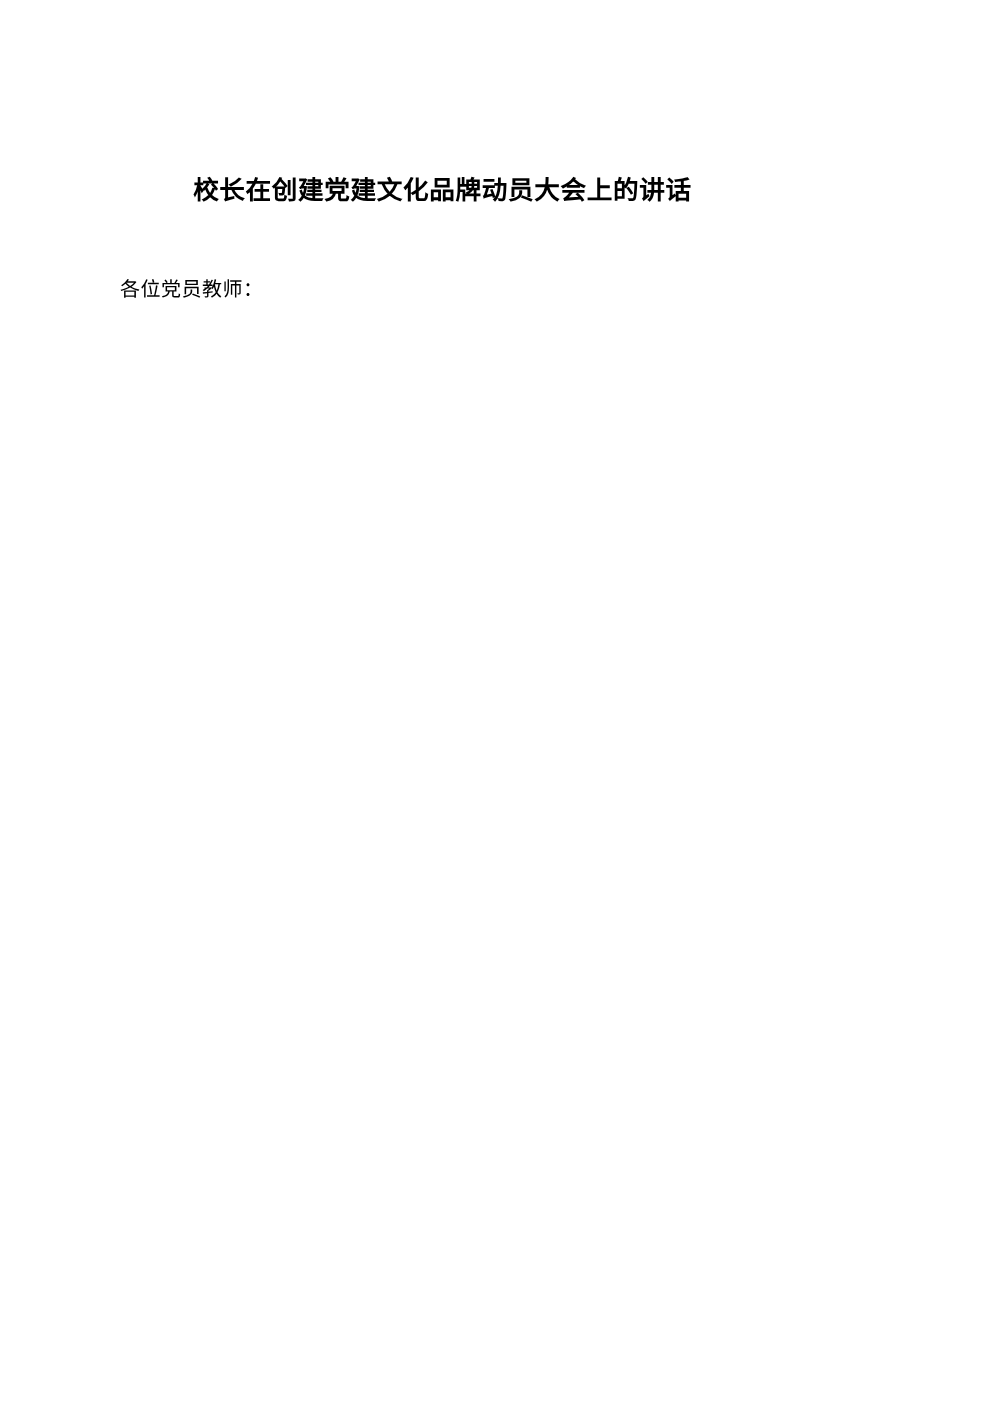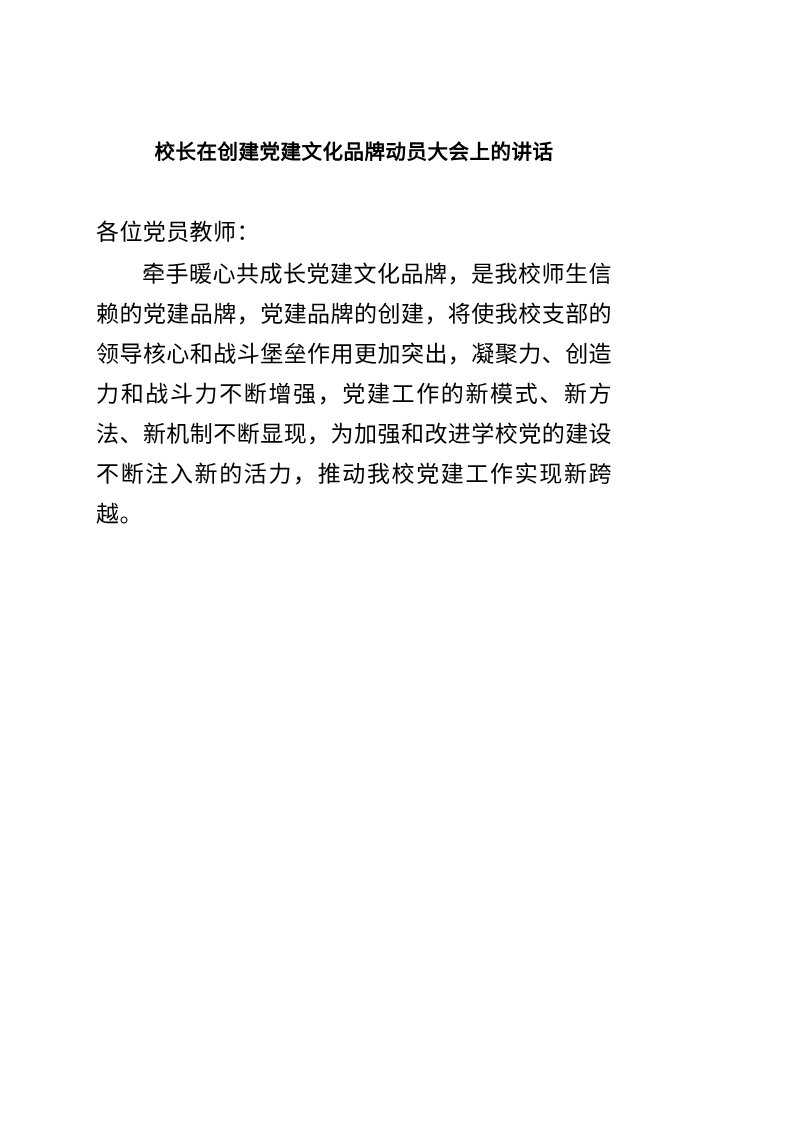--- a/index.html
+++ b/index.html
@@ -25,21 +25,21 @@
     font-family: "DejaVu Sans", "Liberation Sans", sans-serif;
     font-weight: bold;
     font-size: 20.5px;
     letter-spacing: 0.5px;
     text-align: center;
     margin: 0 0 46px 0;
     line-height: 1.4;
     color: #000;
   }
   .para {
-    font-size: 23px;
+    font-size: 16px;
     line-height: 40px;
     margin: 0 0 2px 0;
     text-align: justify;
     text-justify: inter-ideograph;
     letter-spacing: 0.4px;
     color: #000;
   }
   .para.indent {
     text-indent: 2em;
   }
@@ -47,14 +47,13 @@
     text-indent: 0;
   }
 </style>
 </head>
 <body>
 
 <div class="page">
   <h1 class="doc-title">校长在创建党建文化品牌动员大会上的讲话</h1>
 
   <p class="para salutation">各位党员教师：</p>
-  <p class="para indent">牵手暖心共成长党建文化品牌，是我校师生信赖的党建品牌，党建品牌的创建，将使我校支部的领导核心和战斗堡垒作用更加突出，凝聚力、创造力和战斗力不断增强，党建工作的新模式、新方法、新机制不断显现，为加强和改进学校党的建设不断注入新的活力，推动我校党建工作实现新跨越。</p>
 </div>
 
 </body></html>

